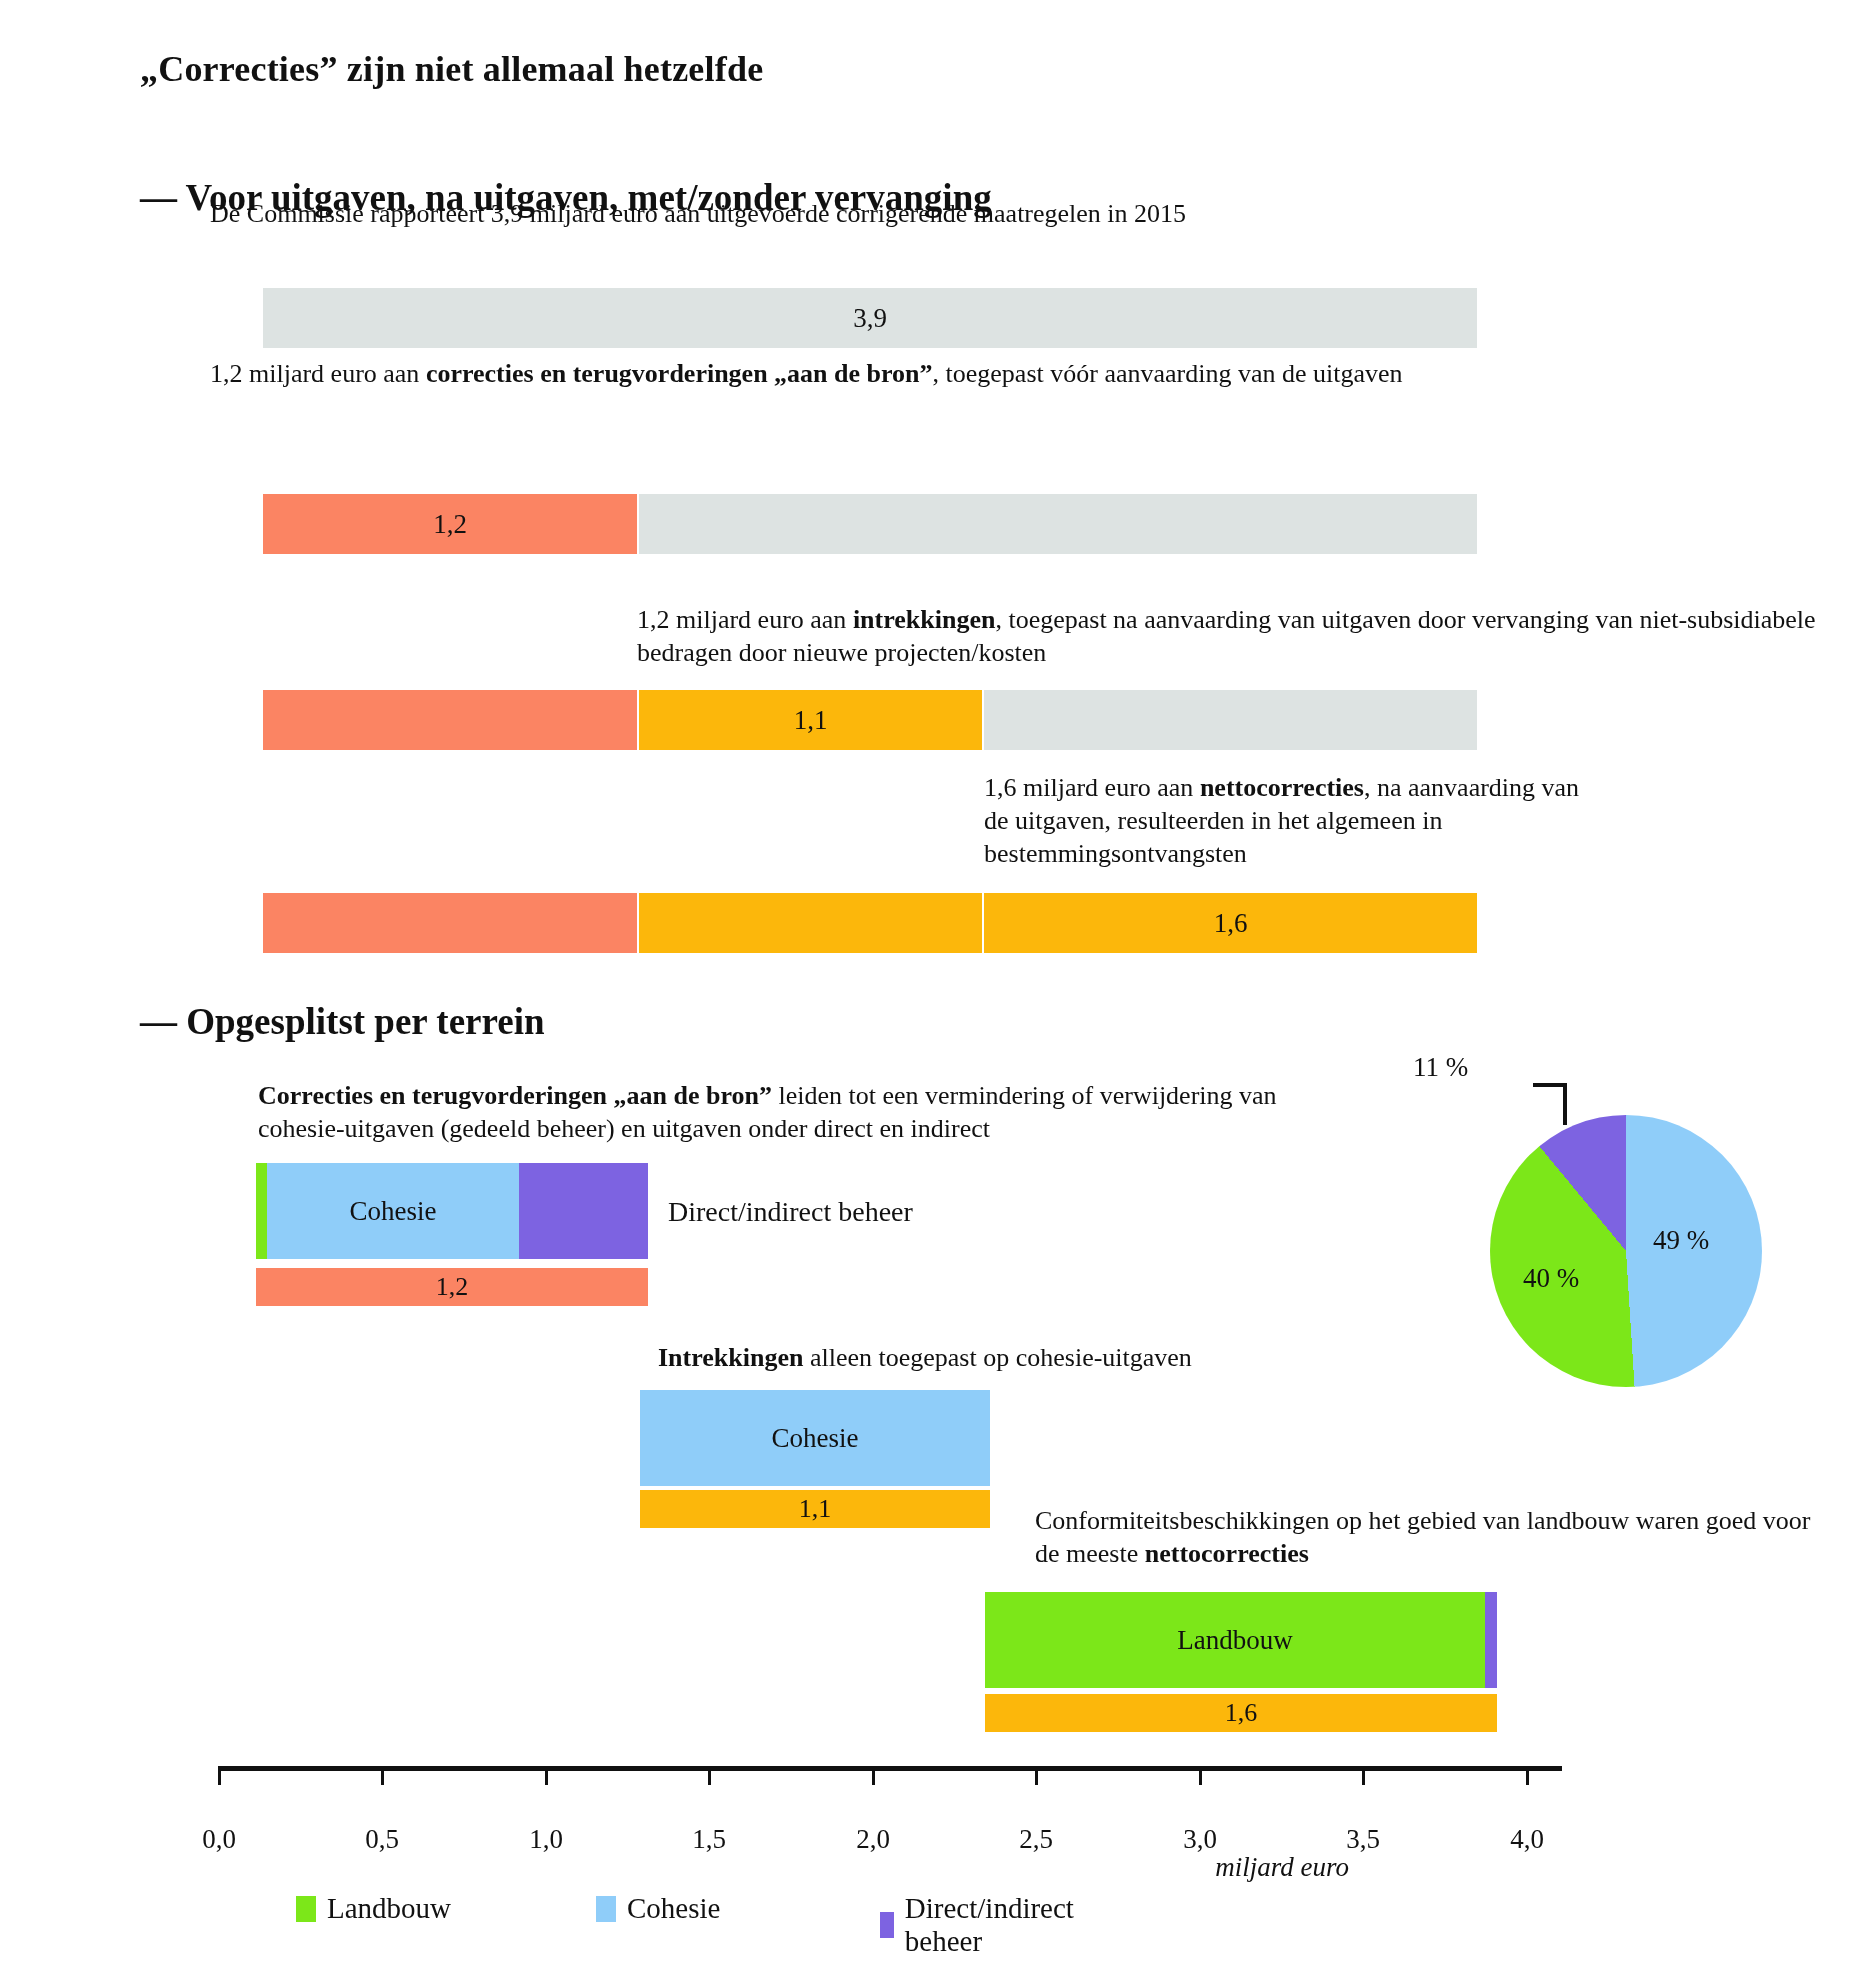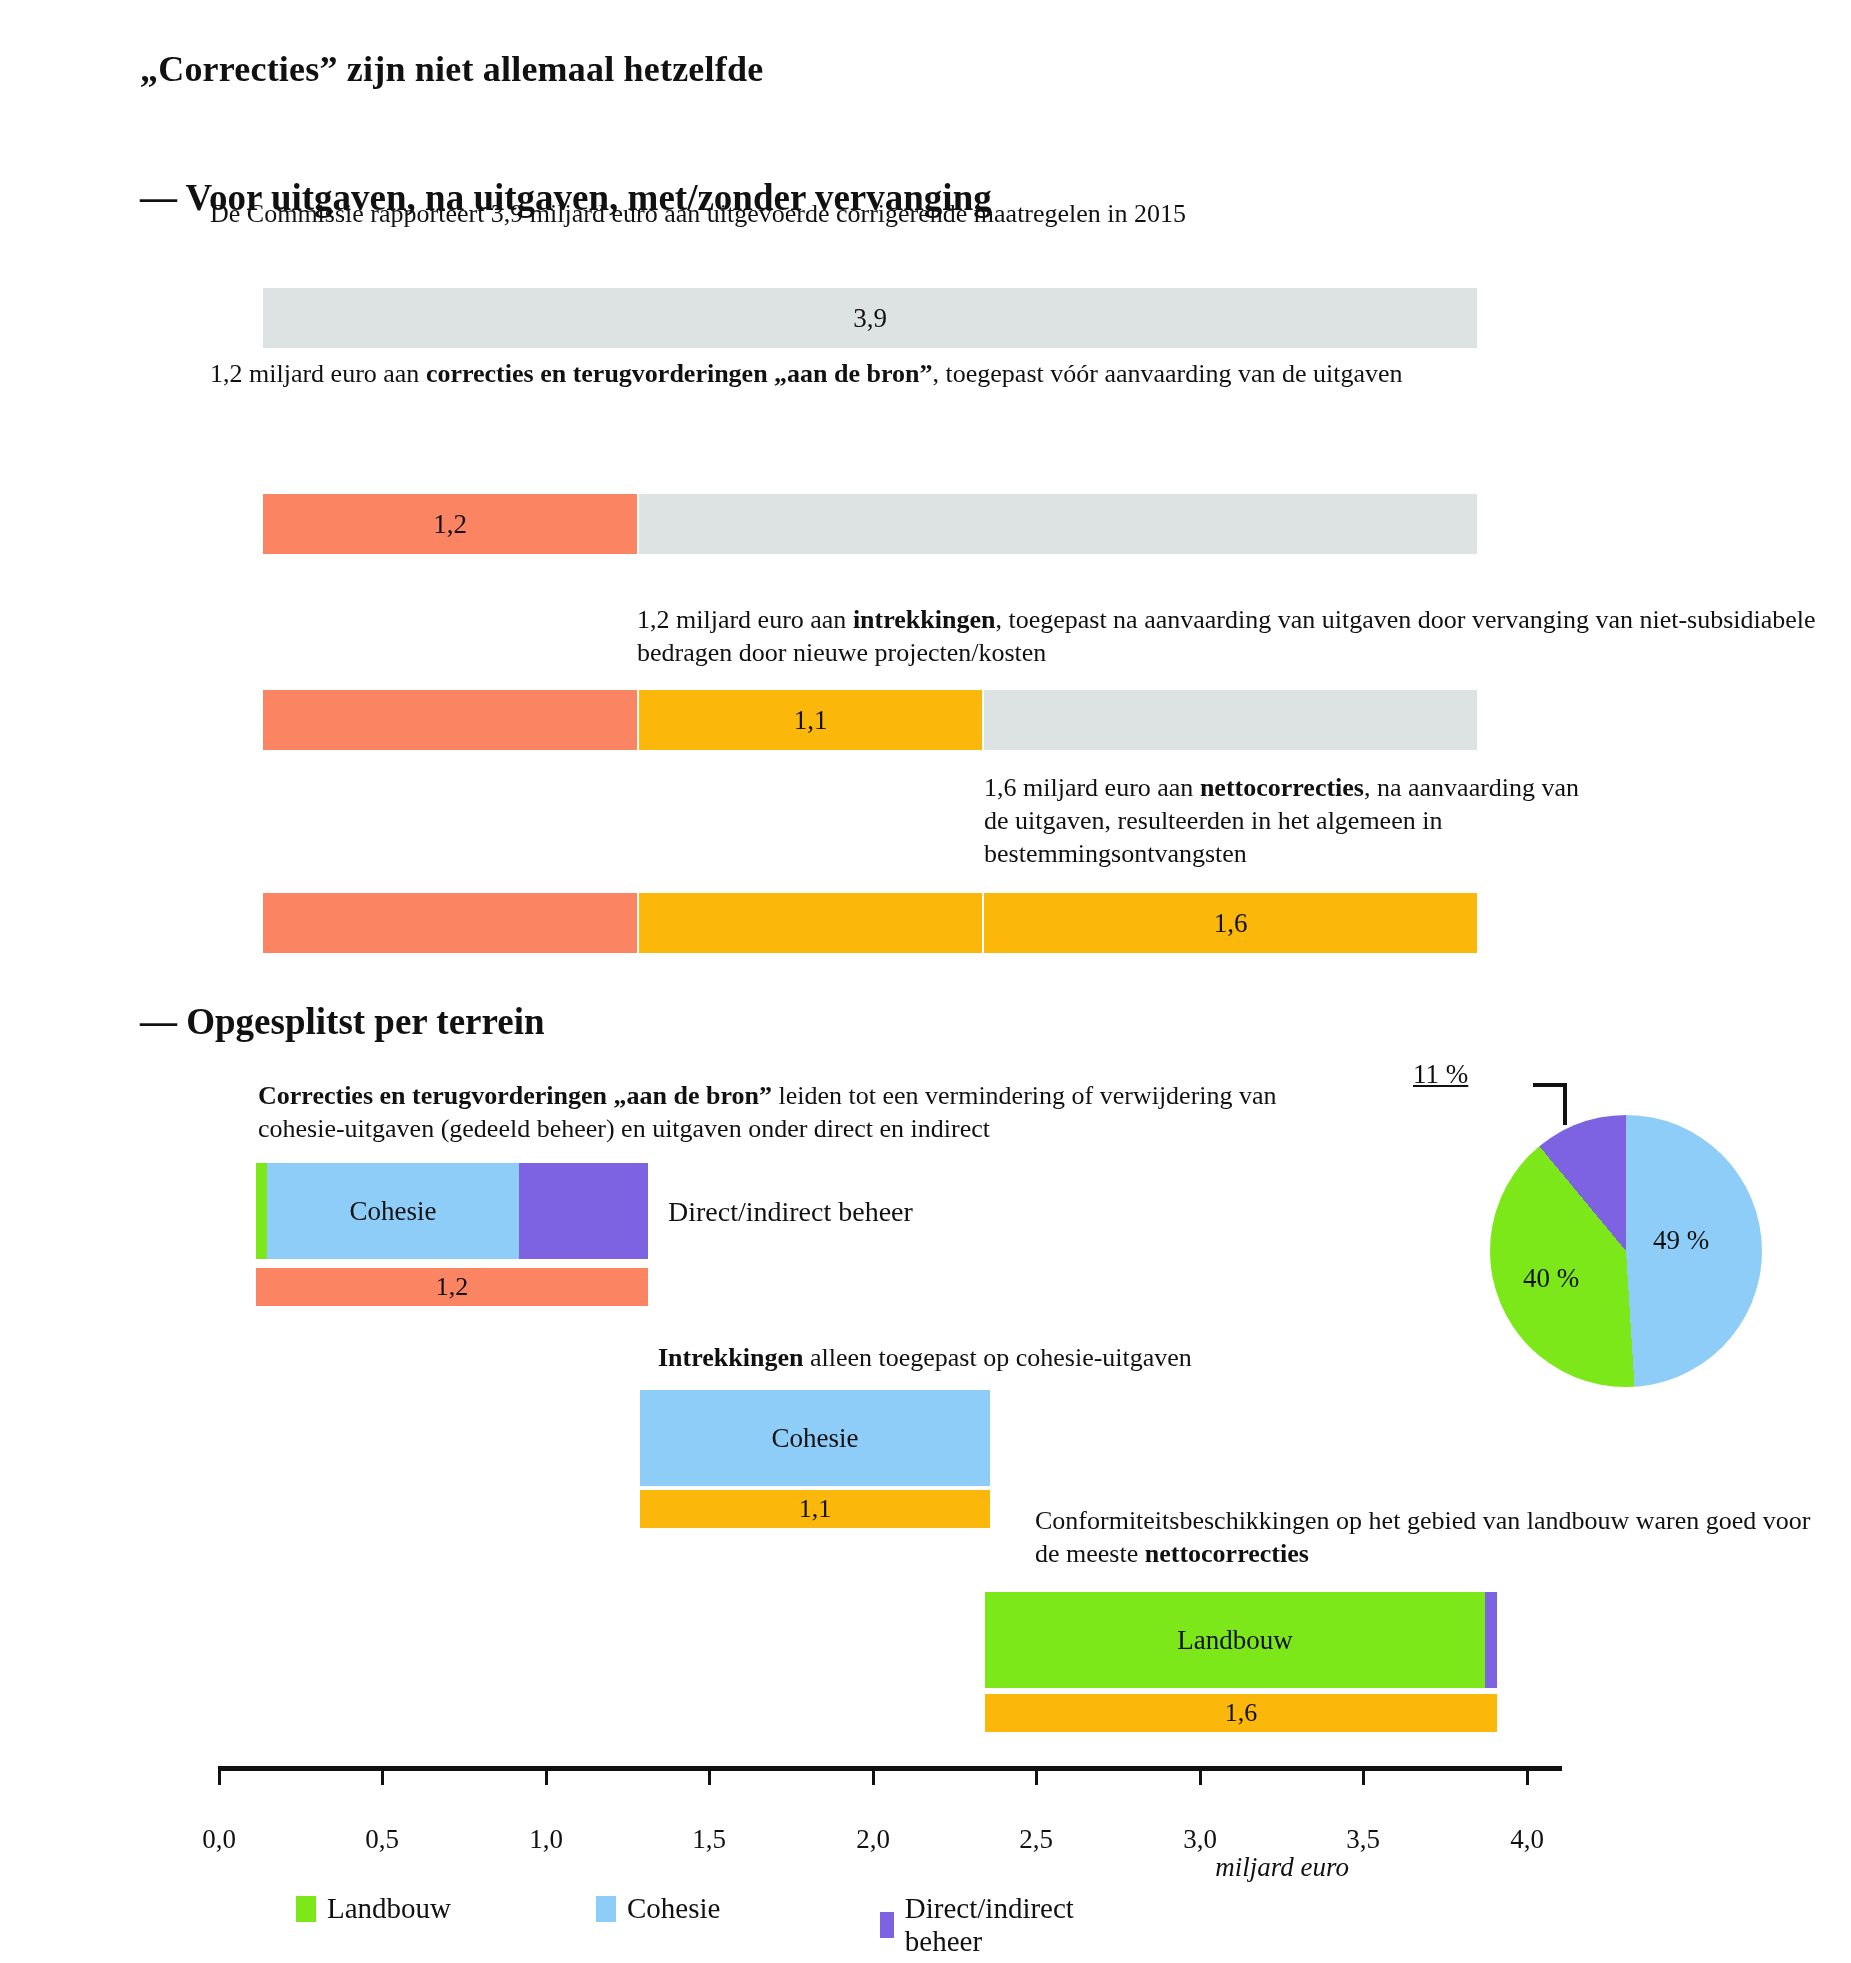--- a/index.html
+++ b/index.html
@@ -75,21 +75,21 @@
   #legend{position:absolute;left:296px;top:1892px;height:40px;}
   .legend-item{position:absolute;display:flex;align-items:center;}
   .legend-swatch{width:20px;height:26px;margin-right:11px;}
   .legend-label{font-size:29px;}
 
   
   #pie-wrap{position:absolute;left:1455px;top:1045px;width:360px;height:350px;}
   #pie{position:absolute;left:35px;top:70px;width:272px;height:272px;border-radius:50%;}
   #pie-label-49{position:absolute;left:198px;top:180px;font-size:27px;}
   #pie-label-40{position:absolute;left:68px;top:218px;font-size:27px;}
-  #pie-label-11{position:absolute;left:-42px;top:14px;font-size:27px;text-decoration:underline;}
+  #pie-label-11{position:absolute;left:-42px;top:7px;font-size:27px;}
   #pie-leader{position:absolute;left:76px;top:32px;}
 </style>
 </head>
 <body>
 
 <div class="abs" id="main-title">„Correcties” zijn niet allemaal hetzelfde</div>
 
 <div class="abs section-title" id="section-1-title">— Voor uitgaven, na uitgaven, met/zonder vervanging</div>
 
 <div class="abs desc" style="left:210px;top:198px;width:1290px;">De Commissie rapporteert 3,9 miljard euro aan uitgevoerde corrigerende maatregelen in 2015</div>

